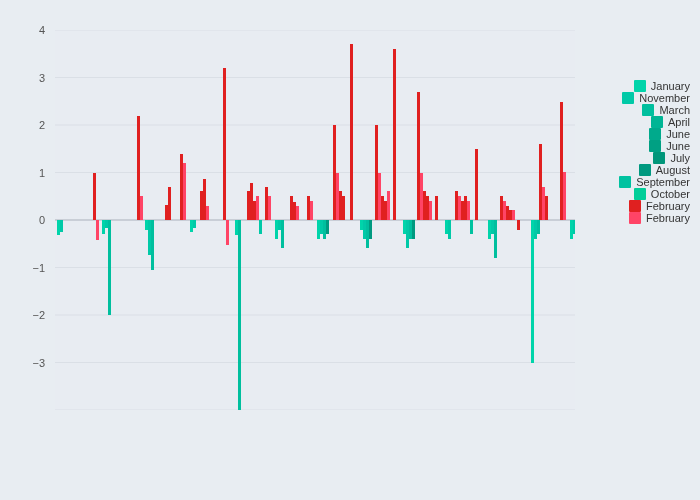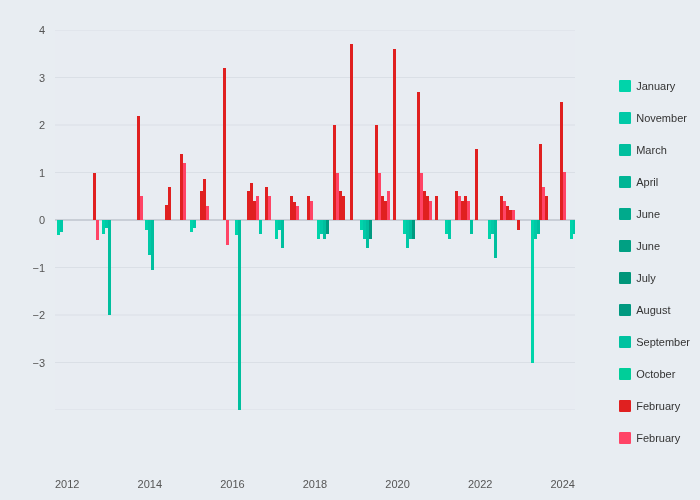--- a/index.html
+++ b/index.html
@@ -30,21 +30,22 @@
       top: 0; left: 0;
       width: 100%; height: 100%;
       background: #e8ecf2;
     }
     .legend {
       position: absolute;
       right: 10px;
       top: 80px;
       display: flex;
       flex-direction: column;
-      gap: 20px;
+      gap: 0;
+      align-items: flex-end;
     }
     .legend-item {
       display: flex;
       align-items: center;
       gap: 5px;
       font-size: 11px;
       color: #333;
     }
     .legend-color {
       width: 12px;
@@ -259,29 +260,20 @@
       <rect x="490" y="166" width="3" height="24" fill="#e02020"></rect>
 
       <rect x="479" y="190" width="3" height="19" fill="#00c9a7"></rect>
       <rect x="482" y="190" width="3" height="14" fill="#00bf9e"></rect>
 
       <rect x="515" y="190" width="3" height="19" fill="#00d4aa"></rect>
       <rect x="518" y="190" width="3" height="14" fill="#00c9a7"></rect>
     </svg>
   </div>
 
-  <div class="x-axis">
-    <span class="x-label">2012</span>
-    <span class="x-label">2014</span>
-    <span class="x-label">2016</span>
-    <span class="x-label">2018</span>
-    <span class="x-label">2020</span>
-    <span class="x-label">2022</span>
-    <span class="x-label">2024</span>
-  </div>
 
   <div class="legend">
     <div class="legend-item">
       <div class="legend-color" style="background:#00d4aa"></div>
       <span>January</span>
     </div>
     <div class="legend-item">
       <div class="legend-color" style="background:#00c9a7"></div>
       <span>November</span>
     </div>

